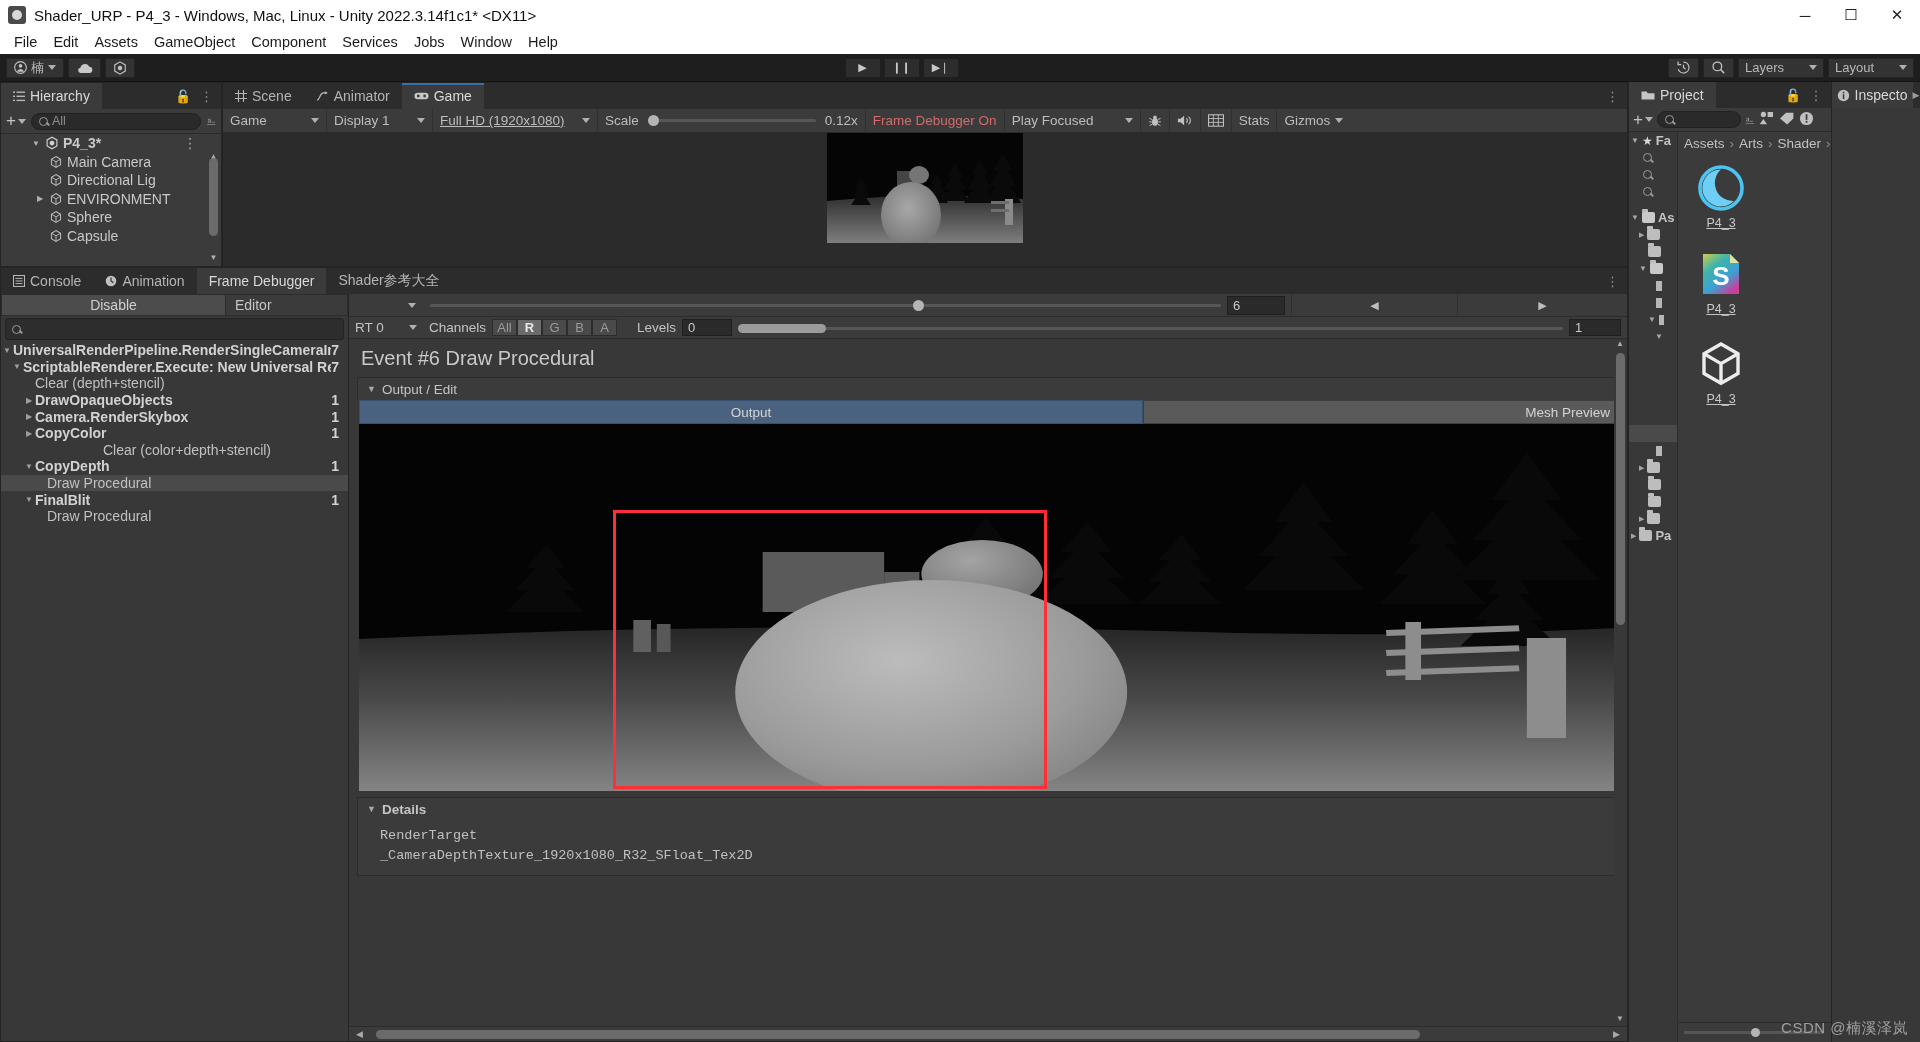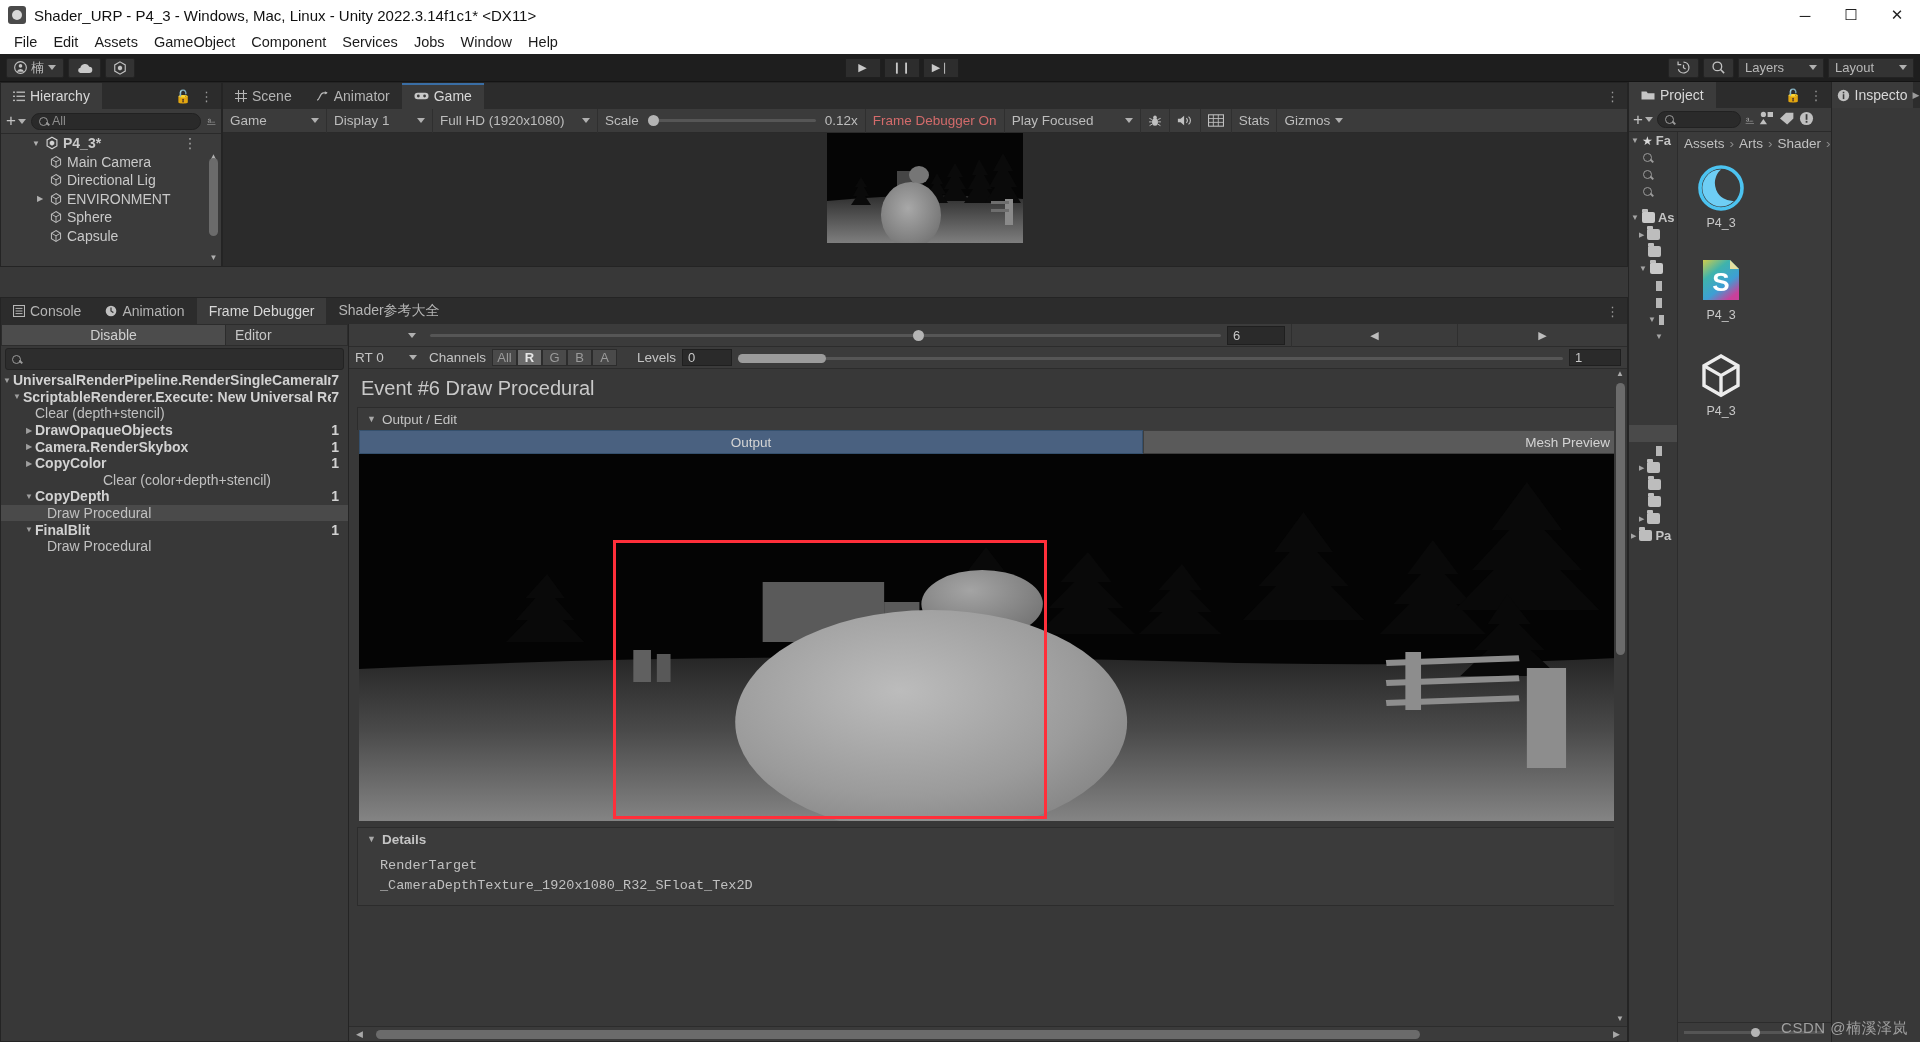--- a/index.html
+++ b/index.html
@@ -56,21 +56,21 @@
   .tb-right { display:flex; align-items:center; gap:4px; }
   .dropbtn {
     height:20px; min-width:86px; background:#333333; border:1px solid #232323;
     display:flex; align-items:center; justify-content:space-between;
     padding:0 6px; color:#b8b8b8; font-size:13px;
   }
   .caret { width:0;height:0;border-left:4px solid transparent;border-right:4px solid transparent;border-top:5px solid #b0b0b0; }
 
   
   #workspace { display:flex; height:calc(1042px - 30px - 24px - 28px); }
-  .col { display:flex; flex-direction:column;gap:30px; }
+  .col { display:flex; flex-direction:column; }
 
   
   .panel { background:#383838; border:1px solid #242424; display:flex; flex-direction:column; overflow:hidden; }
   .tabrow { height:26px; background:#2c2c2c; display:flex; align-items:stretch; position:relative; }
   .tab {
     display:flex; align-items:center; gap:5px; padding:0 12px;
     font-size:14px; color:#b4b4b4; background:#2c2c2c; white-space:nowrap;
   }
   .tab.active { background:#3b3b3b; color:#d8d8d8; }
   .tab.active.blue { box-shadow: inset 0 2px 0 0 #3a6ea5; }
@@ -149,21 +149,21 @@
   .vscroll .varr { position:absolute; left:0; width:12px; height:12px; font-size:8px; color:#ababab; text-align:center; }
 
   
   #rightcol { width:292px; display:flex; }
   #projpanel { width:276px; background:#383838; display:flex; flex-direction:column; border-left:1px solid #242424;}
   .proj-tools { height:24px; background:#3b3b3b; display:flex; align-items:center; gap:4px; padding:0 4px; border-bottom:1px solid #2a2a2a; }
   .pbody { flex:1; display:flex; min-height:0; }
   .ptree { width:48px; background:#383838; font-size:13px; overflow:hidden; }
   .pcontent { flex:1; background:#3b3b3b; display:flex; flex-direction:column; min-width:0; border-left:1px solid #2c2c2c;}
   .crumb { height:22px; display:flex; align-items:center; gap:5px; padding-left:6px; font-size:13.5px; color:#c0c0c0; white-space:nowrap; overflow:hidden;}
-  .grid { flex:1; padding:10px 0 0 12px; display:flex; flex-wrap:wrap; align-content:flex-start; gap:26px 18px; }
+  .grid { flex:1; padding:10px 0 0 12px; display:flex; flex-wrap:wrap; align-content:flex-start; gap:20px 18px;text-decoration:underline; }
   .gitem { width:62px; display:flex; flex-direction:column; align-items:center; gap:4px; }
   .gitem span { font-size:12.5px; color:#c8c8c8; }
   .pfoot { height:20px; background:#3b3b3b; display:flex; align-items:center; justify-content:center; border-top:1px solid #2c2c2c;}
   .pfoot .tr { width:140px; height:3px; background:#555; position:relative;}
   .pfoot .kn { position:absolute; width:9px;height:9px;border-radius:50%;background:#b4b4b4;top:-3px; left:48%;}
   #inspector { flex:1; background:#383838; display:flex; flex-direction:column; border-left:1px solid #242424;}
   #inspector .ibody { flex:1; background:#383838; }
 
   .folder { width:13px;height:11px;background:#bdbdbd;border-radius:1px 2px 2px 2px; position:relative; flex:none;}
   .folder::before{content:"";position:absolute;top:-3px;left:0;width:6px;height:3px;background:#bdbdbd;border-radius:1px 1px 0 0;}
@@ -378,21 +378,21 @@
 
         <div class="gbar">
           <div class="gseg" style="width:104px;">
             <span>Game</span>
             <span class="caret" style="margin-left:auto;"></span>
           </div>
           <div class="gseg" style="width:106px;">
             <span>Display 1</span>
             <span class="caret" style="margin-left:auto;"></span>
           </div>
-          <div class="gseg" style="width:165px;">
+          <div class="gseg" style="width:165px;text-decoration:underline;">
             <span>Full HD (1920x1080)</span>
             <span class="caret" style="margin-left:auto;"></span>
           </div>
           <div class="gseg" style="gap:9px;">
             <span>Scale</span>
             <div class="slider-track">
               <div class="slider-knob" style="left:0px;"></div>
             </div>
             <span>0.12x</span>
           </div>

